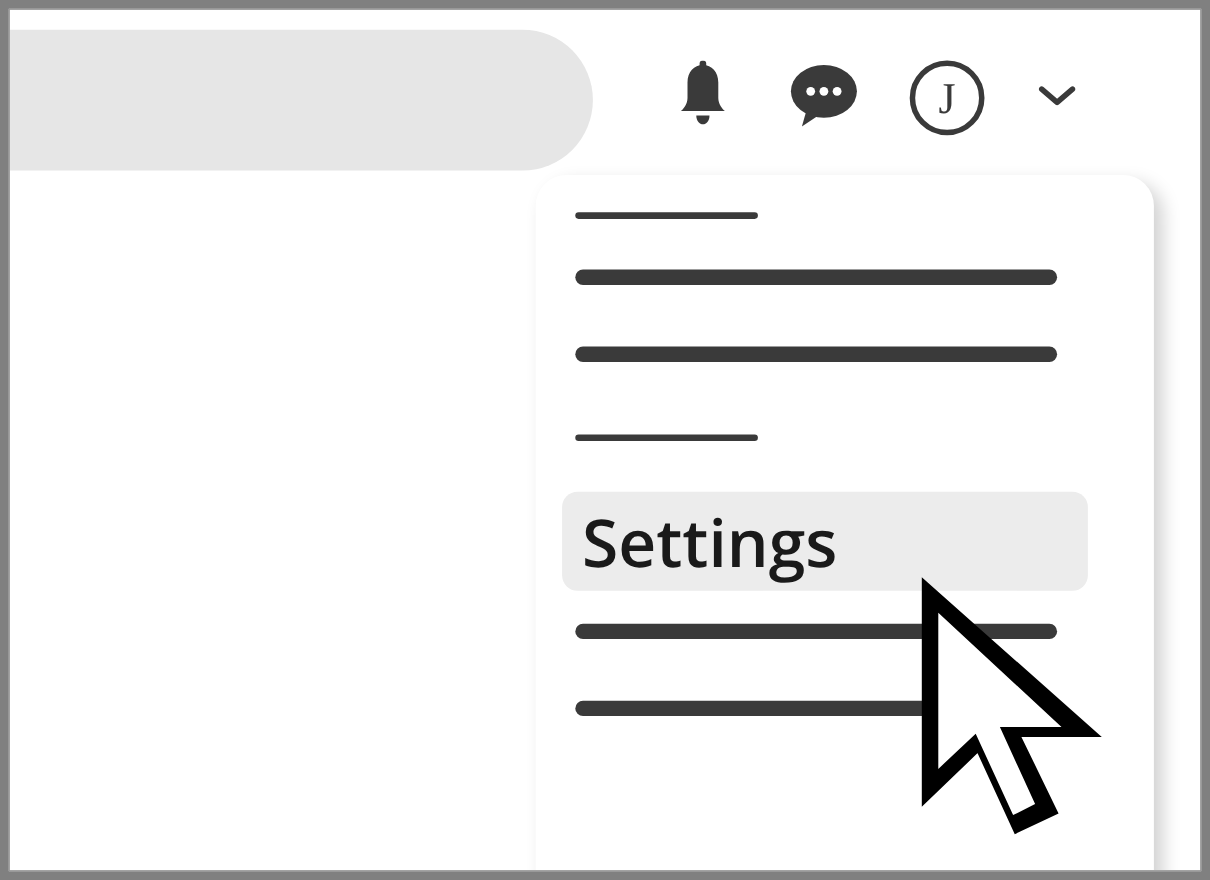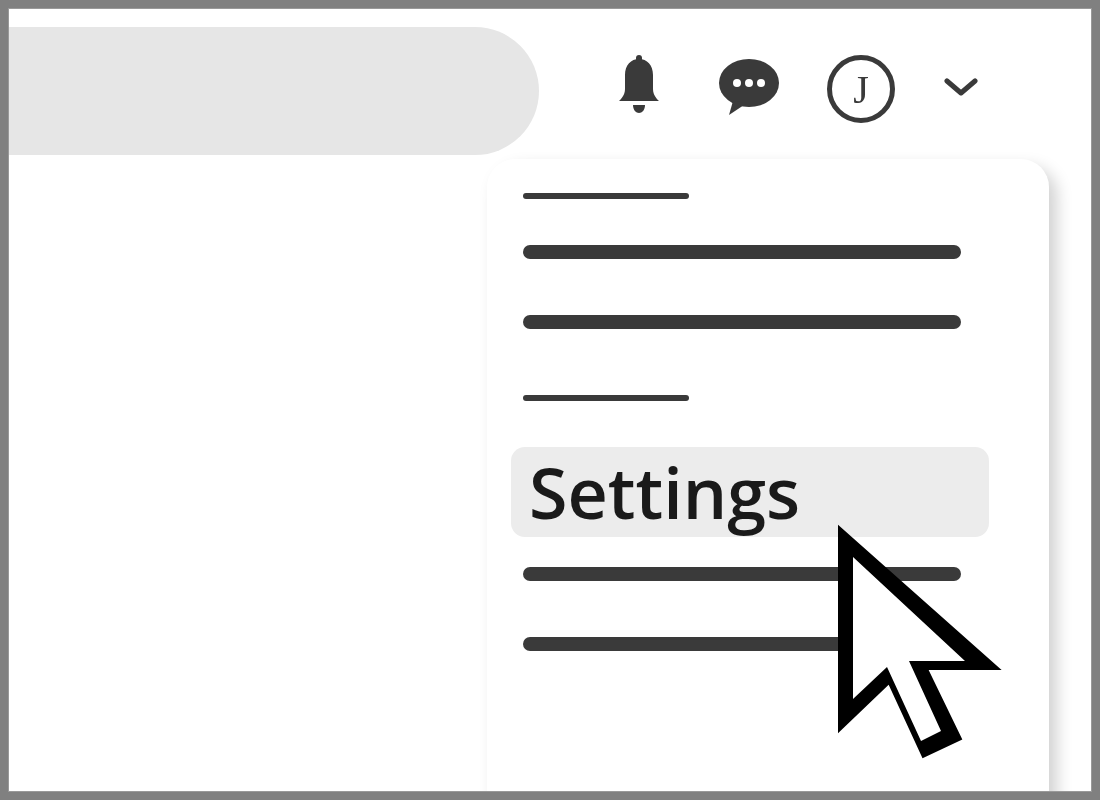--- a/index.html
+++ b/index.html
@@ -95,21 +95,21 @@
   .menu-item-highlight {
     width: 478px;
     height: 90px;
     margin-left: -12px;
     margin-bottom: 30px;
     background: #ececec;
     border-radius: 14px;
     display: flex;
     align-items: center;
     padding-left: 18px;
-    font-size: 70px;
+    font-size: 60px;
     font-weight: 600;
     color: #1a1a1a;
     cursor: pointer;
   }
 
   
   .cursor-overlay {
     position: absolute;
     left: 820px;
     top: 512px;

